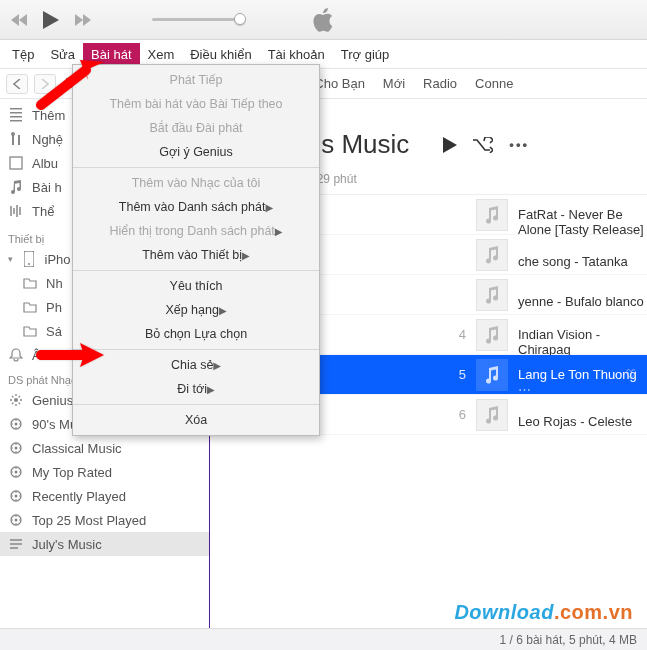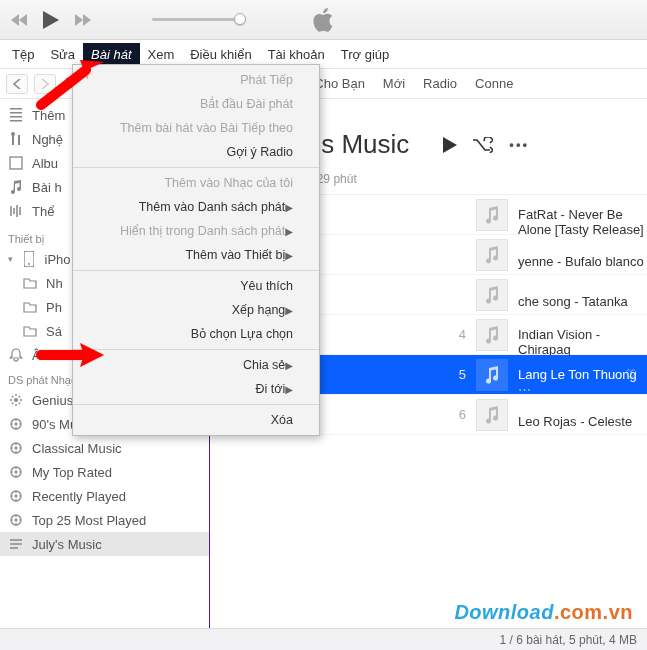--- a/index.html
+++ b/index.html
@@ -11,21 +11,21 @@
 .pbtn { width: 18px; height: 18px; display: flex; align-items: center; justify-content: center; color: #888; }
 .pbtn.play { width: 22px; height: 22px; color: #555; }
 .volume { display: flex; align-items: center; gap: 5px; margin-left: 60px; }
 .vol-track { width: 90px; height: 3px; background: #bfbfbf; border-radius: 2px; position: relative; }
 .vol-knob { position: absolute; right: -4px; top: -5px; width: 12px; height: 12px; border-radius: 50%; background: #fff; border: 1px solid #aaa; box-shadow: 0 1px 1px rgba(0,0,0,.2);}
 .apple-logo { position: absolute; left: 50%; transform: translateX(-50%); color: #888; }
 
 
 .menu-bar { height: 29px; background: #fff; border-bottom: 1px solid #e6e6e6; display: flex; align-items: center; padding-left: 4px; }
 .menu-item { padding: 4px 8px; cursor: default; }
-.menu-item.active { background: #0f172a; color: #fff; font-style: italic; }
+.menu-item.active { background: #be185d; color: #fff; }
 
 
 .main { display: flex; height: calc(100% - 64px - 22px); position: relative; }
 .sidebar { width: 210px; border-right: 1px solid #4c1d95; background: #fff; overflow: hidden; }
 .sb-top { display: flex; align-items: center; height: 30px; padding: 0 6px; gap: 6px; border-bottom: 1px solid #e8e8e8;}
 .sb-nav { width: 22px; height: 20px; display: flex; align-items: center; justify-content: center; color: #999; background:#fafafa; border:1px solid #ddd; border-radius:3px;}
 .sb-select { flex: 1; display: flex; align-items: center; gap: 6px; color:#666; }
 
 .sb-list { padding: 4px 0; }
 .sb-row { display: flex; align-items: center; height: 24px; padding: 0 8px; gap: 8px; color:#555;}
@@ -50,21 +50,21 @@
 .track .num { width:20px; text-align:right; color:#aaa; position:absolute; left:236px;}
 .track .ticon { width:32px; height:32px; background:#f1f1f1; border:1px solid #e3e3e3; display:flex; align-items:center; justify-content:center; color:#bbb; position:absolute; left:266px;}
 .track .tname { position:absolute; left:308px;margin-top:14px;}
 .track.selected { background:#0a60ff; color:#fff; }
 .track.selected .num { color:#dbe7ff; }
 .track.selected .ticon { background:#2d77ff; border-color:#2d77ff; color:#cfe0ff;}
 .track .heart { position:absolute; right:10px; color:#cfe0ff;}
 
 
 .dropdown { position: absolute; top: 64px; left: 72px; width: 248px; background: #f3f3f3; border: 1px solid #bcbcbc; box-shadow: 2px 3px 8px rgba(0,0,0,.25); z-index: 50; padding: 3px 0;}
-.dd-item { height: 24px; padding: 0 26px 0 26px; display:flex; align-items:center; justify-content:flex-end; color:#333; font-size:12.5px; cursor:default;}
+.dd-item { height: 24px; padding: 0 26px 0 26px; display:flex; align-items:center; justify-content:center; color:#333; font-size:12.5px; cursor:default;}
 .dd-item.disabled { color:#a7a7a7; }
 .dd-sep { height:1px; background:#d7d7d7; margin:3px 0;}
 .dd-arrow { color:#666; font-size:10px;}
 
 
 .arrow { position:absolute; z-index:60; }
 .arrow svg { filter: drop-shadow(0 0 1px rgba(0,0,0,.2)); }
 
 
 .status { position:absolute; bottom:0; left:0; right:0; height:22px; background:#f2f2f5; border-top:1px solid #dcdcdc; display:flex; align-items:center; justify-content:flex-end; padding:0 10px; color:#666; font-size:12px;}
@@ -343,30 +343,30 @@
           </span>
           <span class="tname">FatRat - Never Be Alone [Tasty Release]</span>
         </div>
         <div class="track">
           <span class="num"></span>
           <span class="ticon">
             <svg width="16" height="18" viewBox="0 0 16 18">
               <path d="M5 2l9-2v12a2.5 2.5 0 11-2-2.4V3.5L7 4.5V15a2.5 2.5 0 11-2-2.4z" fill="currentColor"></path>
             </svg>
           </span>
-          <span class="tname">yenne - Bufalo blanco</span>
+          <span class="tname">che song - Tatanka</span>
         </div>
         <div class="track">
           <span class="num"></span>
           <span class="ticon">
             <svg width="16" height="18" viewBox="0 0 16 18">
               <path d="M5 2l9-2v12a2.5 2.5 0 11-2-2.4V3.5L7 4.5V15a2.5 2.5 0 11-2-2.4z" fill="currentColor"></path>
             </svg>
           </span>
-          <span class="tname">che song - Tatanka</span>
+          <span class="tname">yenne - Bufalo blanco</span>
         </div>
         <div class="track">
           <span class="num">4</span>
           <span class="ticon">
             <svg width="16" height="18" viewBox="0 0 16 18">
               <path d="M5 2l9-2v12a2.5 2.5 0 11-2-2.4V3.5L7 4.5V15a2.5 2.5 0 11-2-2.4z" fill="currentColor"></path>
             </svg>
           </span>
           <span class="tname">Indian Vision - Chirapaq</span>
         </div>
@@ -391,27 +391,27 @@
         </div>
       </div>
   </div>
 </div>
 
 <div class="dropdown" id="dropdown">
     <div class="dd-item disabled">
       <span>Phát Tiếp</span>
     </div>
     <div class="dd-item disabled">
+      <span>Thêm bài hát vào Bài Tiếp theo</span>
+    </div>
+    <div class="dd-item disabled">
       <span>Bắt đầu Đài phát</span>
     </div>
-    <div class="dd-item disabled">
-      <span>Thêm bài hát vào Bài Tiếp theo</span>
-    </div>
-    <div class="dd-item">
-      <span>Gợi ý Radio</span>
+    <div class="dd-item">
+      <span>Gợi ý Genius</span>
     </div>
     <div class="dd-sep"></div>
     <div class="dd-item disabled">
       <span>Thêm vào Nhạc của tôi</span>
     </div>
     <div class="dd-item">
       <span>Thêm vào Danh sách phát</span>
       <span class="dd-arrow">▶</span>
     </div>
     <div class="dd-item disabled">

